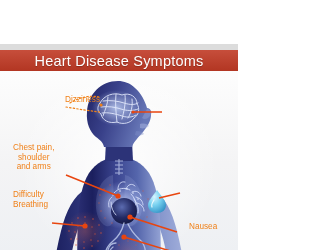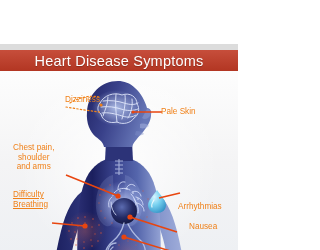--- a/index.html
+++ b/index.html
@@ -27,21 +27,21 @@
   #figwrap{position:absolute;left:0;top:27px;width:238px;height:205px;}
   #fig{display:block;}
 
   
   .lbl{position:absolute;color:#f08018;font-size:8.2px;line-height:9.6px;
     white-space:pre-line;font-weight:400;}
   .l-dizz{left:37px;top:51px;padding-left:28px;}
   .l-pale{left:161px;top:63px;}
   .l-chest{left:13px;top:99px;text-align:center;}
   .l-sweat{left:181px;top:118px;}
-  .l-diff{left:13px;top:146px;text-decoration:underline;}
+  .l-diff{left:13px;top:146px;}
   .l-arr{left:178px;top:158px;}
   .l-naus{left:178px;top:178px;padding-left:11px;}
 </style>
 </head>
 <body>
 
 <div id="stage">
 
   <div class="bg-top"></div>
   <div class="bg-body"></div>
@@ -266,22 +266,20 @@
 
         <g stroke="#e8450f" stroke-width="1.5">
           <line x1="124" y1="166" x2="177" y2="182"></line>
         </g>
         <circle cx="124" cy="166" r="2.6" fill="#e8450f"></circle>
       </g>
     </svg>
   </div>
 
   <div class="lbl l-dizz">Dizziness</div>
-  <div class="lbl l-pale">Pale Skin</div>
   <div class="lbl l-chest">Chest pain,
 shoulder
 and arms</div>
   <div class="lbl l-diff">Difficulty
 Breathing</div>
-  <div class="lbl l-arr">Arrhythmias</div>
   <div class="lbl l-naus">Nausea</div>
 
 </div>
 
 </body></html>

